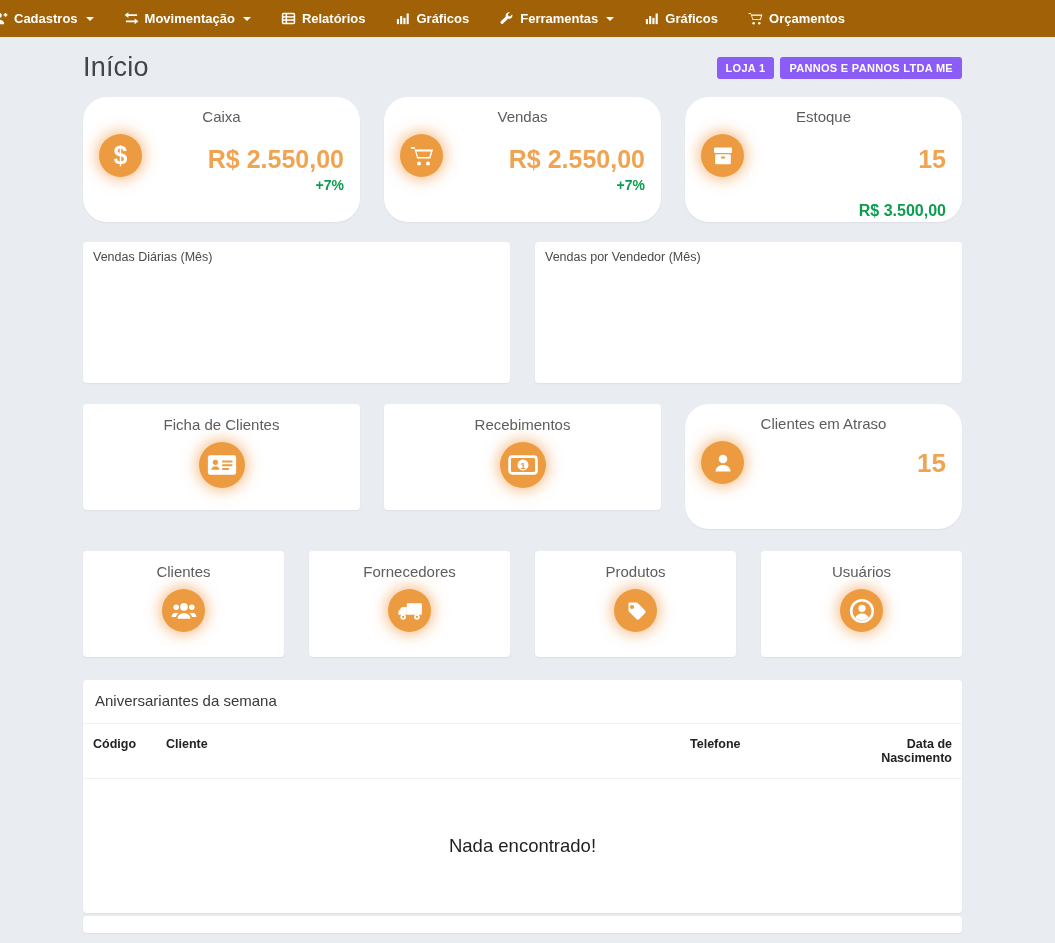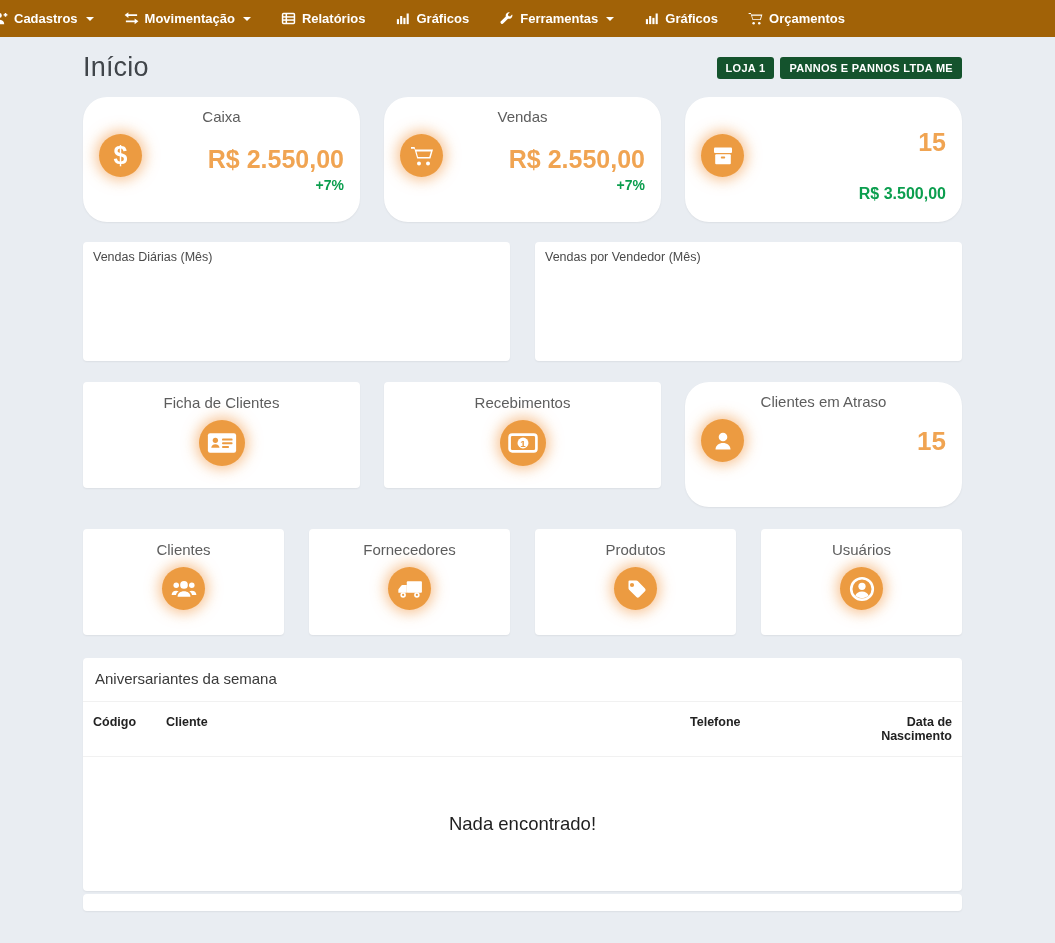--- a/index.html
+++ b/index.html
@@ -28,21 +28,21 @@
   }
   
   .container { width:879px; margin-left:83px; }
   .page-header {
     display:flex; justify-content:space-between; align-items:center;
     padding:15px 0 14px 0;
   }
   .page-title { font-size:27px; font-weight:500; color:#40454a; letter-spacing:.2px; }
   .badges { display:flex; gap:6px; }
   .badge {
-    background:#14532d; color:#fff; font-size:11px; font-weight:700;
+    background:#8b5cf6; color:#fff; font-size:11px; font-weight:700;
     padding:5px 9px; border-radius:3px; letter-spacing:.3px; cursor:pointer;
   }
   
   .card {
     background:#fff; border-radius:4px; box-shadow:0 1px 2px rgba(0,0,0,.06);
     position:relative;
   }
   .grid3 { display:grid; grid-template-columns:repeat(3,1fr); gap:24px; }
   .grid4 { display:grid; grid-template-columns:repeat(4,1fr); gap:25px; }
   .grid2 { display:grid; grid-template-columns:repeat(2,1fr); gap:25px; }
@@ -54,21 +54,21 @@
   .circle-ico {
     width:43px; height:43px; border-radius:50%; background:#ec9b41;
     box-shadow:0 0 14px 3px rgba(240,146,58,.55);
     display:flex; align-items:center; justify-content:center; color:#fff;
   }
   .circle-ico svg { display:block; }
   .abs-ico { position:absolute; left:16px; top:37px; }
   .dollar-glyph { font-size:25px; font-weight:700; line-height:1; }
   
   .chart-row { margin-top:20px; }
-  .chart-panel { height:119px; padding:8px 10px; }
+  .chart-panel { height:141px; padding:8px 10px; }
   .chart-title { font-size:12.5px; color:#4a4a4a; }
   
   .row2 { margin-top:21px; }
   .row3 { margin-top:22px; }
   .short-card { height:106px; padding:12px 16px; cursor:pointer; text-align:center; }
   .short-title { font-size:15px; color:#5d5d5d; }
   .short-card .circle-ico { margin:9px auto 0; }
   .short-card .circle-ico.c46 { width:46px; height:46px; }
   .late-value { text-align:right; font-size:26px; font-weight:700; color:#f0a452; margin-top:16px; }
   
@@ -192,20 +192,21 @@
         <svg width="24" height="24" viewBox="0 0 24 24" fill="#fff">
             <path d="M1 3h3.6l.7 2.5H23l-2.6 9H7.2L4.4 4.8H1z M8 13h11.3l1.6-5.5H6.5z"></path>
             <circle cx="9" cy="19.5" r="2"></circle>
             <circle cx="18" cy="19.5" r="2"></circle>
           </svg>
       </div>
       <div class="stat-value">R$ 2.550,00</div>
       <div class="stat-sub">+7%</div>
     </div>
     <div class="card stat-card">
+      <div class="stat-title">Estoque</div>
       <div class="circle-ico abs-ico">
         <svg width="24" height="24" viewBox="0 0 24 24">
             <rect x="3" y="3.5" width="18" height="5.5" rx="1" fill="#fff"></rect>
             <rect x="4.2" y="10.2" width="15.6" height="10" rx="1" fill="#fff"></rect>
             <rect x="9.8" y="12.6" width="4.4" height="1.8" rx=".9" fill="#ec9b41"></rect>
           </svg>
       </div>
       <div class="stat-value">15</div>
       <div class="stat-sub big">R$ 3.500,00</div>
     </div>

